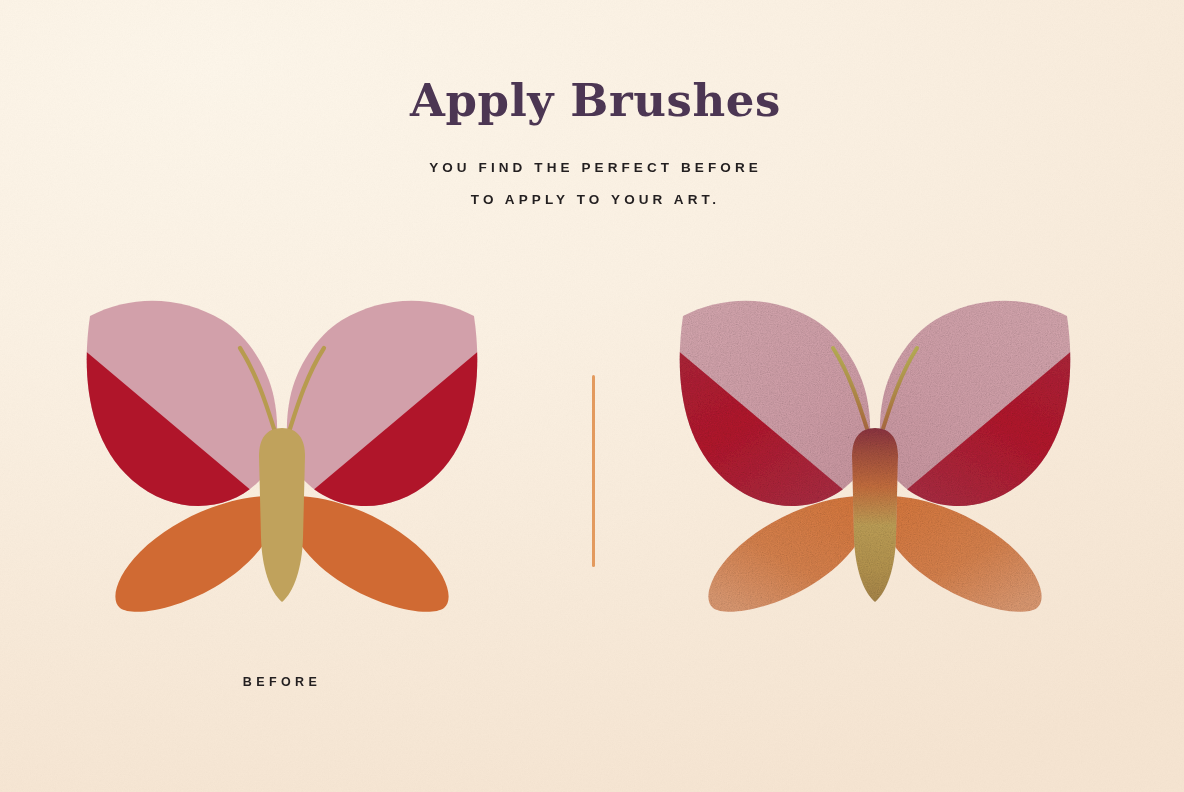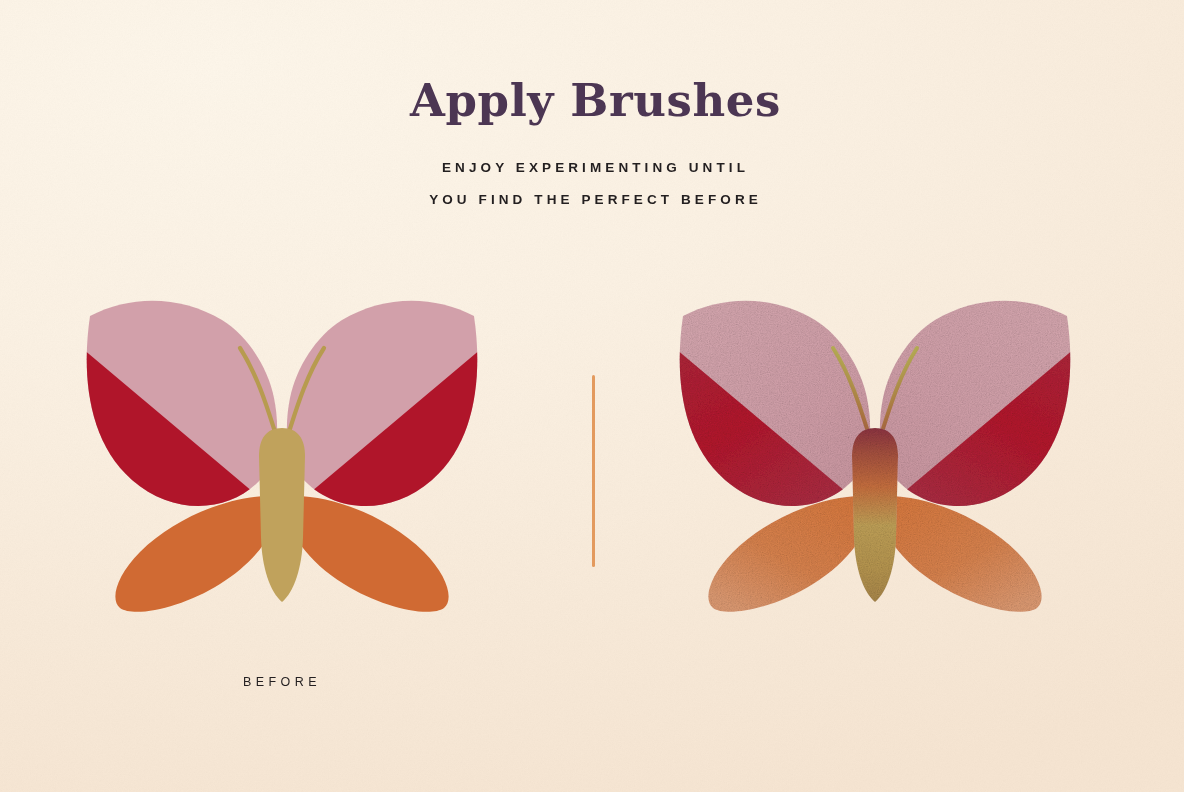--- a/index.html
+++ b/index.html
@@ -90,21 +90,21 @@
     background: #e39a5e;
     border-radius: 2px;
   }
 
   .caption {
     position: absolute;
     top: 375px;
     width: 420px;
     text-align: center;
     font-family: "Liberation Sans", sans-serif;
-    font-weight: 400;
+    font-weight: 700;
     font-size: 12.5px;
     letter-spacing: 4.4px;
     color: #231f20;
   }
   .caption.left  { left: 72px; }
   .caption.right { left: 665px; }
 
   svg { display: block; overflow: visible; }
 </style>
 </head>
@@ -123,22 +123,22 @@
           <feFuncA type="linear" slope="0.10"></feFuncA>
         </feComponentTransfer>
       </filter>
     </defs>
     <rect width="1184" height="792" filter="url(#paperNoise)"></rect>
   </svg>
 
   <div class="header">
     <h1 class="title">Apply Brushes</h1>
     <div class="subtitle">
-      <span>ENJOY EXPERIMENTING UNTIL</span>
       <span>YOU FIND THE PERFECT BEFORE</span>
+      <span>TO APPLY TO YOUR ART.</span>
     </div>
   </div>
 
   <div class="compare">
 
     <div class="panel left">
       <svg width="420" height="330" viewBox="0 0 420 330">
         <defs>
           <clipPath id="clipUL-b">
             <path d="M18,16 C10,70 14,140 60,180 C104,218 160,212 190,178 C206,159 208,128 202,98

